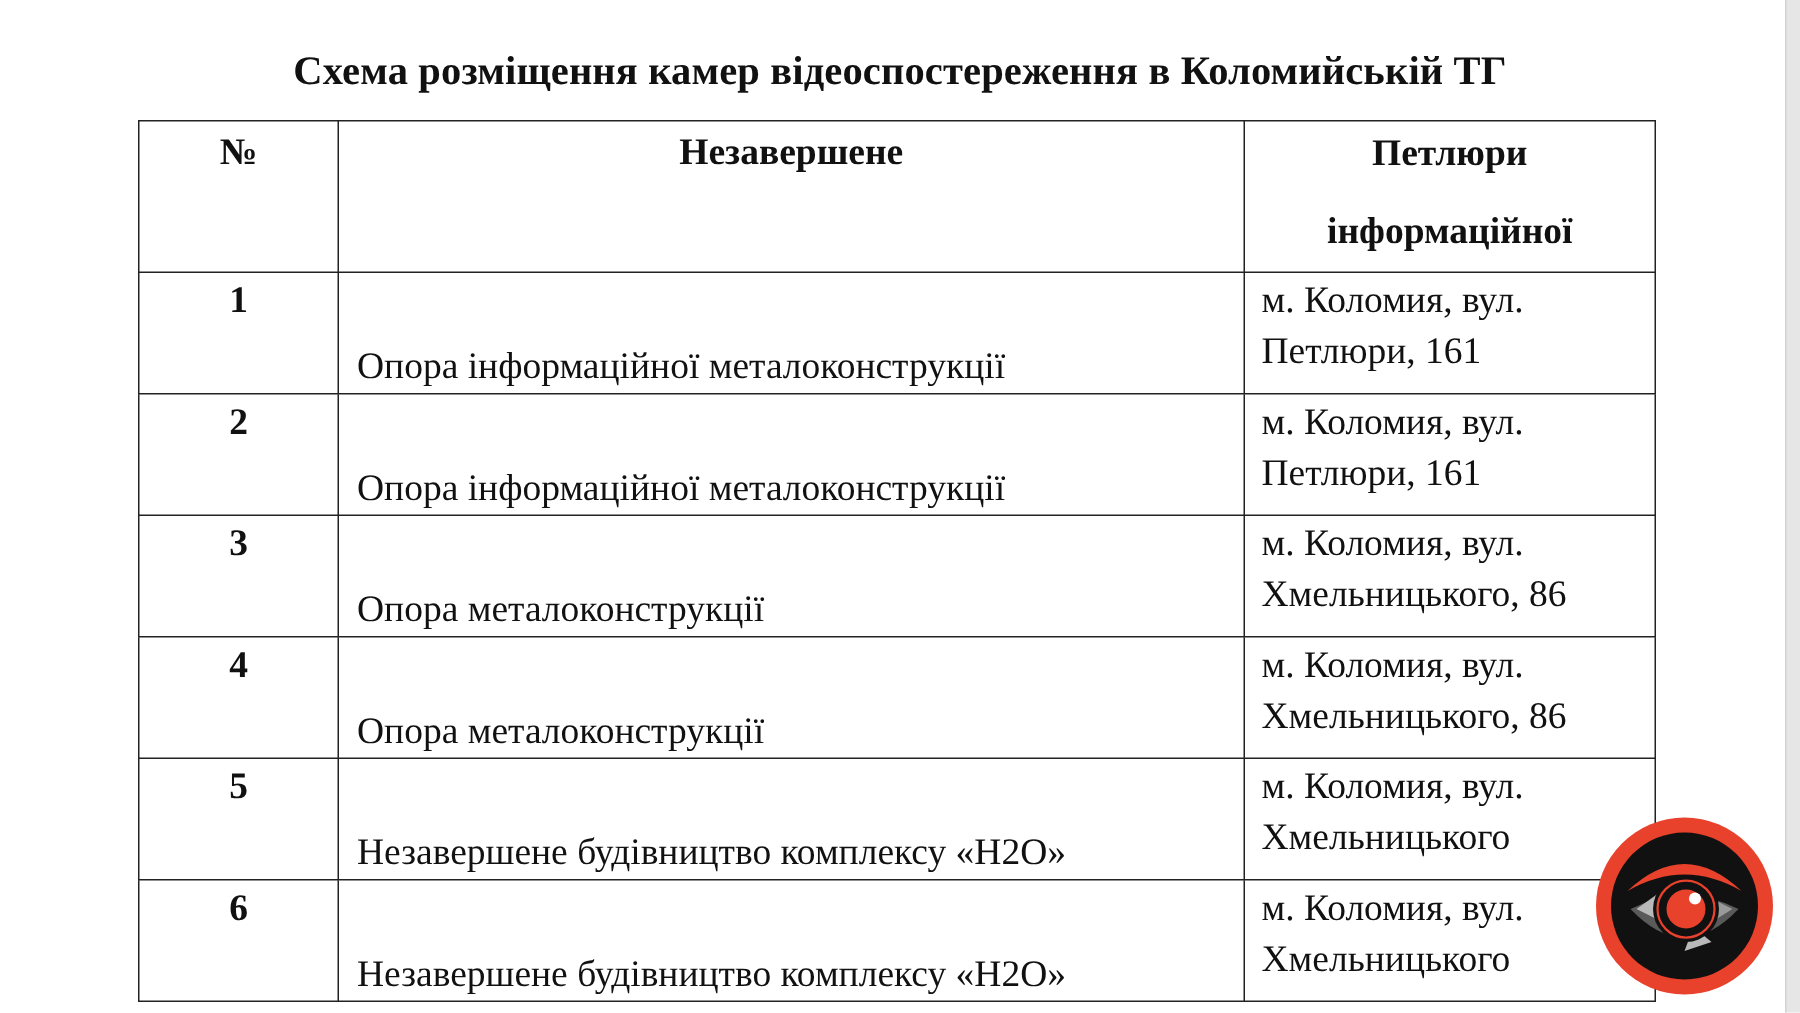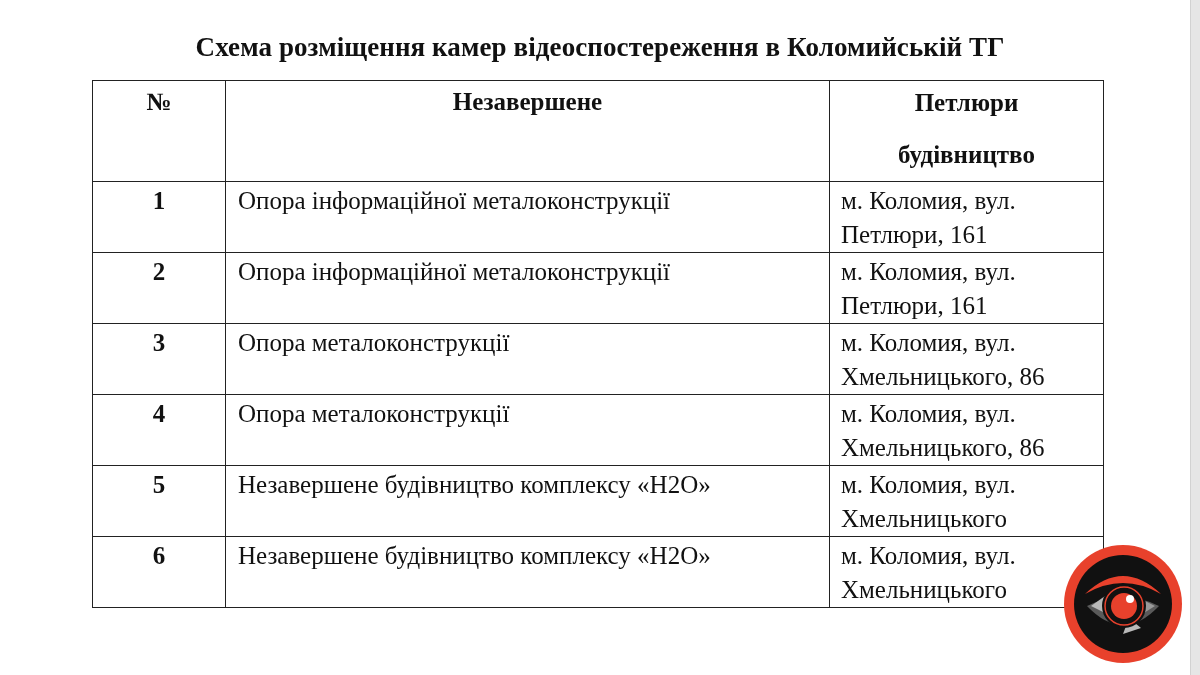--- a/index.html
+++ b/index.html
@@ -31,21 +31,21 @@
     col.c1 { width: 133px; }
     col.c2 { width: 604px; }
     col.c3 { width: 274px; }
     th { font-weight: bold; text-align: center; }
     tr.head th { height: 100px; }
     tr.head th .h-inner { padding-top: 4px; }
     tr.head th.addr .h-inner { line-height: 52px; padding-top: 0; margin-top: -4px; }
     tr.row td { height: 67px; }
     td.num { text-align: center; font-weight: bold; }
     td.num .cell-inner { padding-top: 2px; }
-    td.info .cell-inner { padding: 2px 0 0 12px; }
+    td.info .cell-inner { padding: 2px 0 0 12px; margin-top: 44px; }
     td.addr .cell-inner { padding: 2px 0 0 11px; line-height: 34px; }
     .logo {
       position: absolute; left: 1063px; top: 544px; width: 120px; height: 120px;
     }
   </style>
 </head>
 <body>
 
 <div class="page">
   <div class="title">Схема розміщення камер відеоспостереження в Коломийській ТГ</div>
@@ -60,21 +60,21 @@
         <tr class="head">
       <th>
             <div class="h-inner">№</div>
           </th>
       <th>
             <div class="h-inner">Незавершене</div>
           </th>
       <th class="addr">
         <div class="h-inner">
           <div>Петлюри</div>
-          <div>будівництво</div>
+          <div>інформаційної</div>
         </div>
       </th>
     </tr>
 
     <tr class="row">
       <td class="num">
             <div class="cell-inner">1</div>
           </td>
       <td class="info">
             <div class="cell-inner">Опора інформаційної металоконструкції</div>

